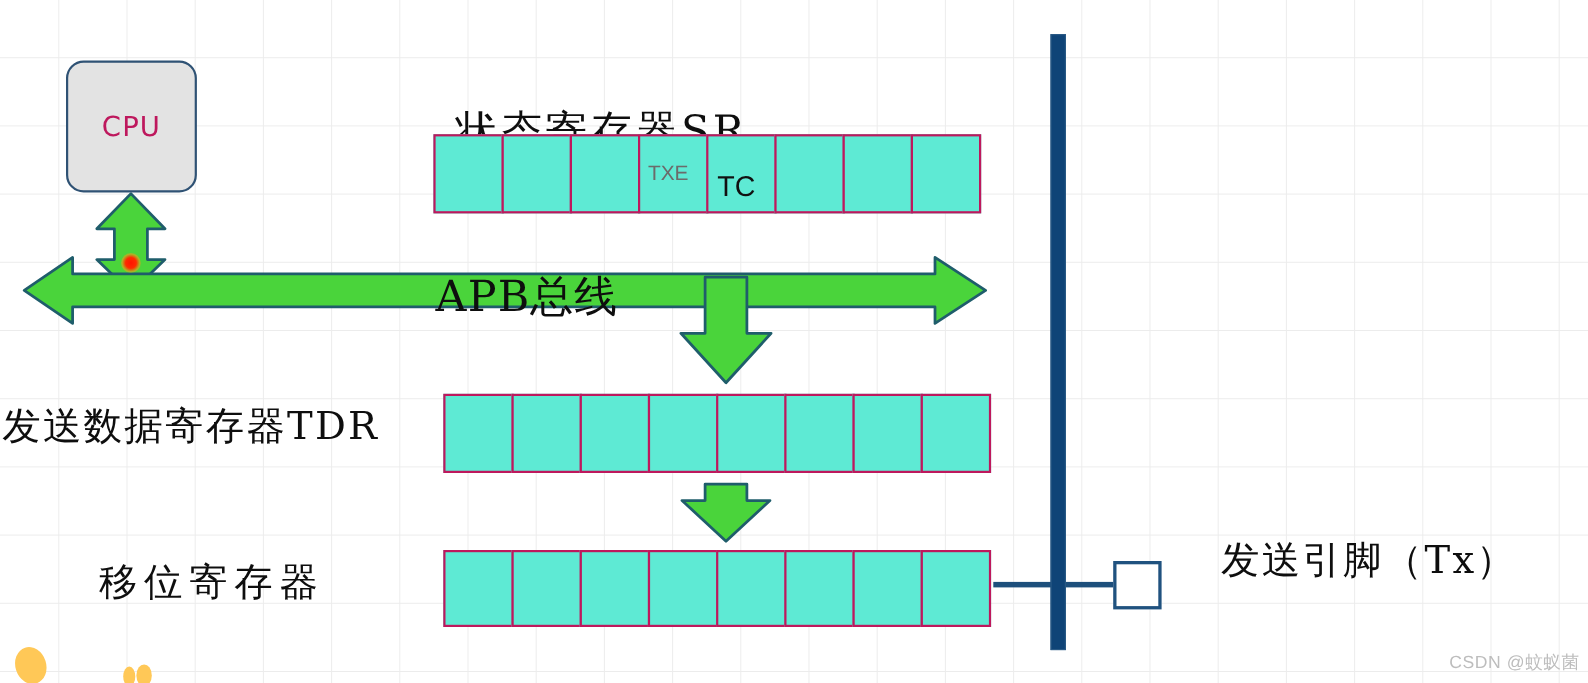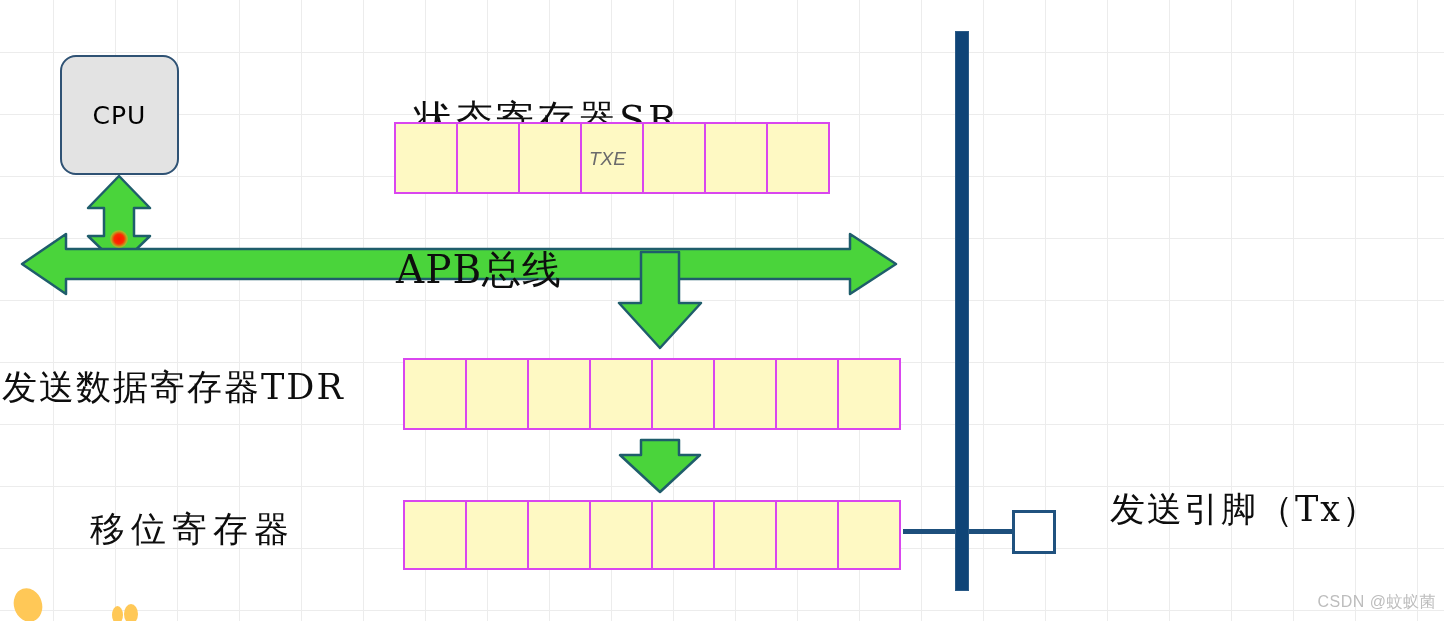--- a/index.html
+++ b/index.html
@@ -25,33 +25,32 @@
 
   
   #cpu-block {
     position:absolute; left:60px; top:55px; width:119px; height:120px;
     background:#e3e3e3;
     border:2.5px solid #2f5274;
     border-radius:16px;
     display:flex; align-items:center; justify-content:center;
   }
   #cpu-label {
-    font-size:25px; color:#000000; letter-spacing:1px;
+    font-size:25px; color:#be185d; letter-spacing:1px;
     font-family:"DejaVu Sans", sans-serif;
   }
 
   
   .reg-row { position:absolute; display:flex; }
   .reg-cell {
-    background:#fef9c3;
-    border:2px solid #d946ef;
+    background:#5eead4;
+    border:2px solid #be185d;
     margin-right:-2px;
     display:flex; align-items:center; justify-content:center;
     position:relative;
-    font-style:italic;
   }
   #sr-row   { left:394px; top:122px; }
   #sr-row .reg-cell   { width:64px; height:72px; }
   #tdr-row  { left:403px; top:358px; }
   #tdr-row .reg-cell  { width:64px; height:72px; }
   #shift-row{ left:403px; top:500px; }
   #shift-row .reg-cell{ width:64px; height:70px; }
 
   .cell-txe {
     font-size:19px; color:#6b6b6b;
@@ -133,20 +132,23 @@
 
 <div class="cn-label" id="sr-title">状态寄存器SR</div>
 
 <div class="reg-row" id="sr-row">
   <div class="reg-cell"></div>
   <div class="reg-cell"></div>
   <div class="reg-cell"></div>
   <div class="reg-cell">
     <span class="cell-txe">TXE</span>
   </div>
+  <div class="reg-cell">
+    <span class="cell-tc">TC</span>
+  </div>
   <div class="reg-cell"></div>
   <div class="reg-cell"></div>
   <div class="reg-cell"></div>
 </div>
 
 <div class="cn-label" style="left:396px; top:243px; font-size:39px; letter-spacing:1px;">APB总线</div>
 
 <div class="cn-label" id="tdr-title">发送数据寄存器TDR</div>
 
 <div class="reg-row" id="tdr-row">

